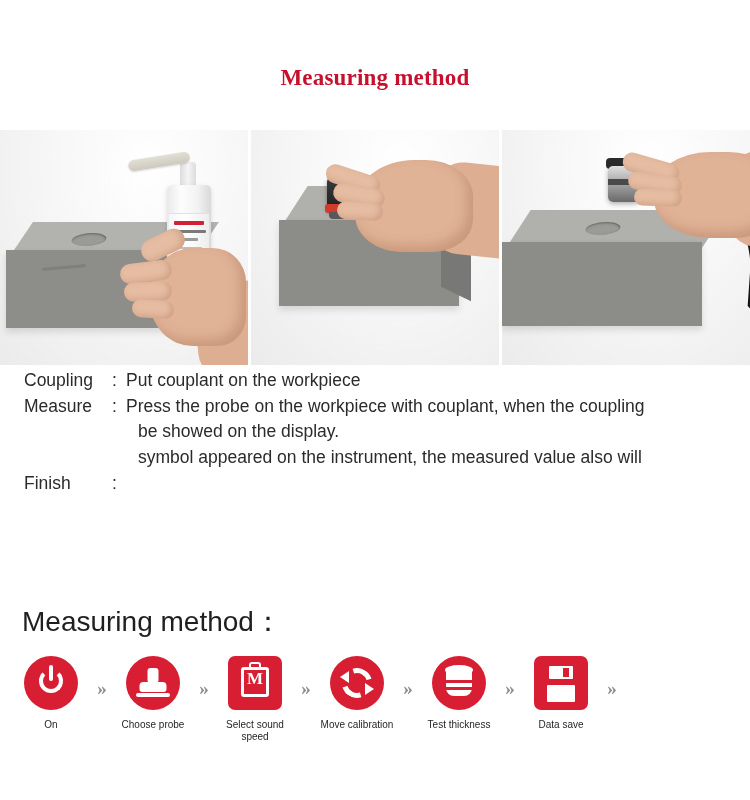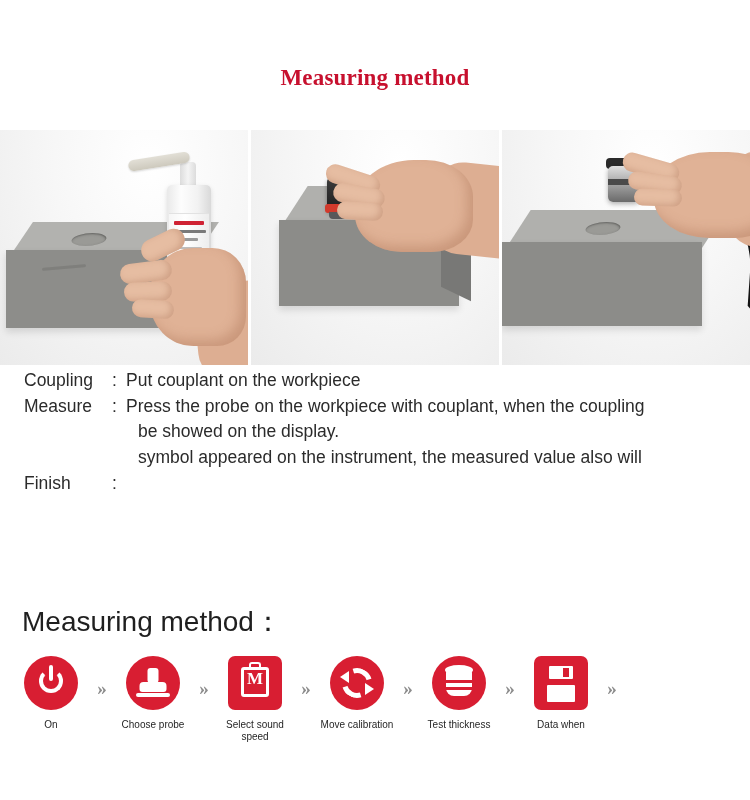--- a/index.html
+++ b/index.html
@@ -695,21 +695,21 @@
       </div>
       <div class="step-label">Test thickness</div>
     </div>
     <div class="flow-sep">»</div>
 
     <div class="flow-step">
       <div class="icon-square glyph-save">
         <span class="shutter"></span>
           <span class="label"></span>
       </div>
-      <div class="step-label">Data when</div>
+      <div class="step-label">Data save</div>
     </div>
     <div class="flow-sep">»</div>
 
 
   </div>
 
   <div class="footer-rule"></div>
 </div>
 
 </body></html>

